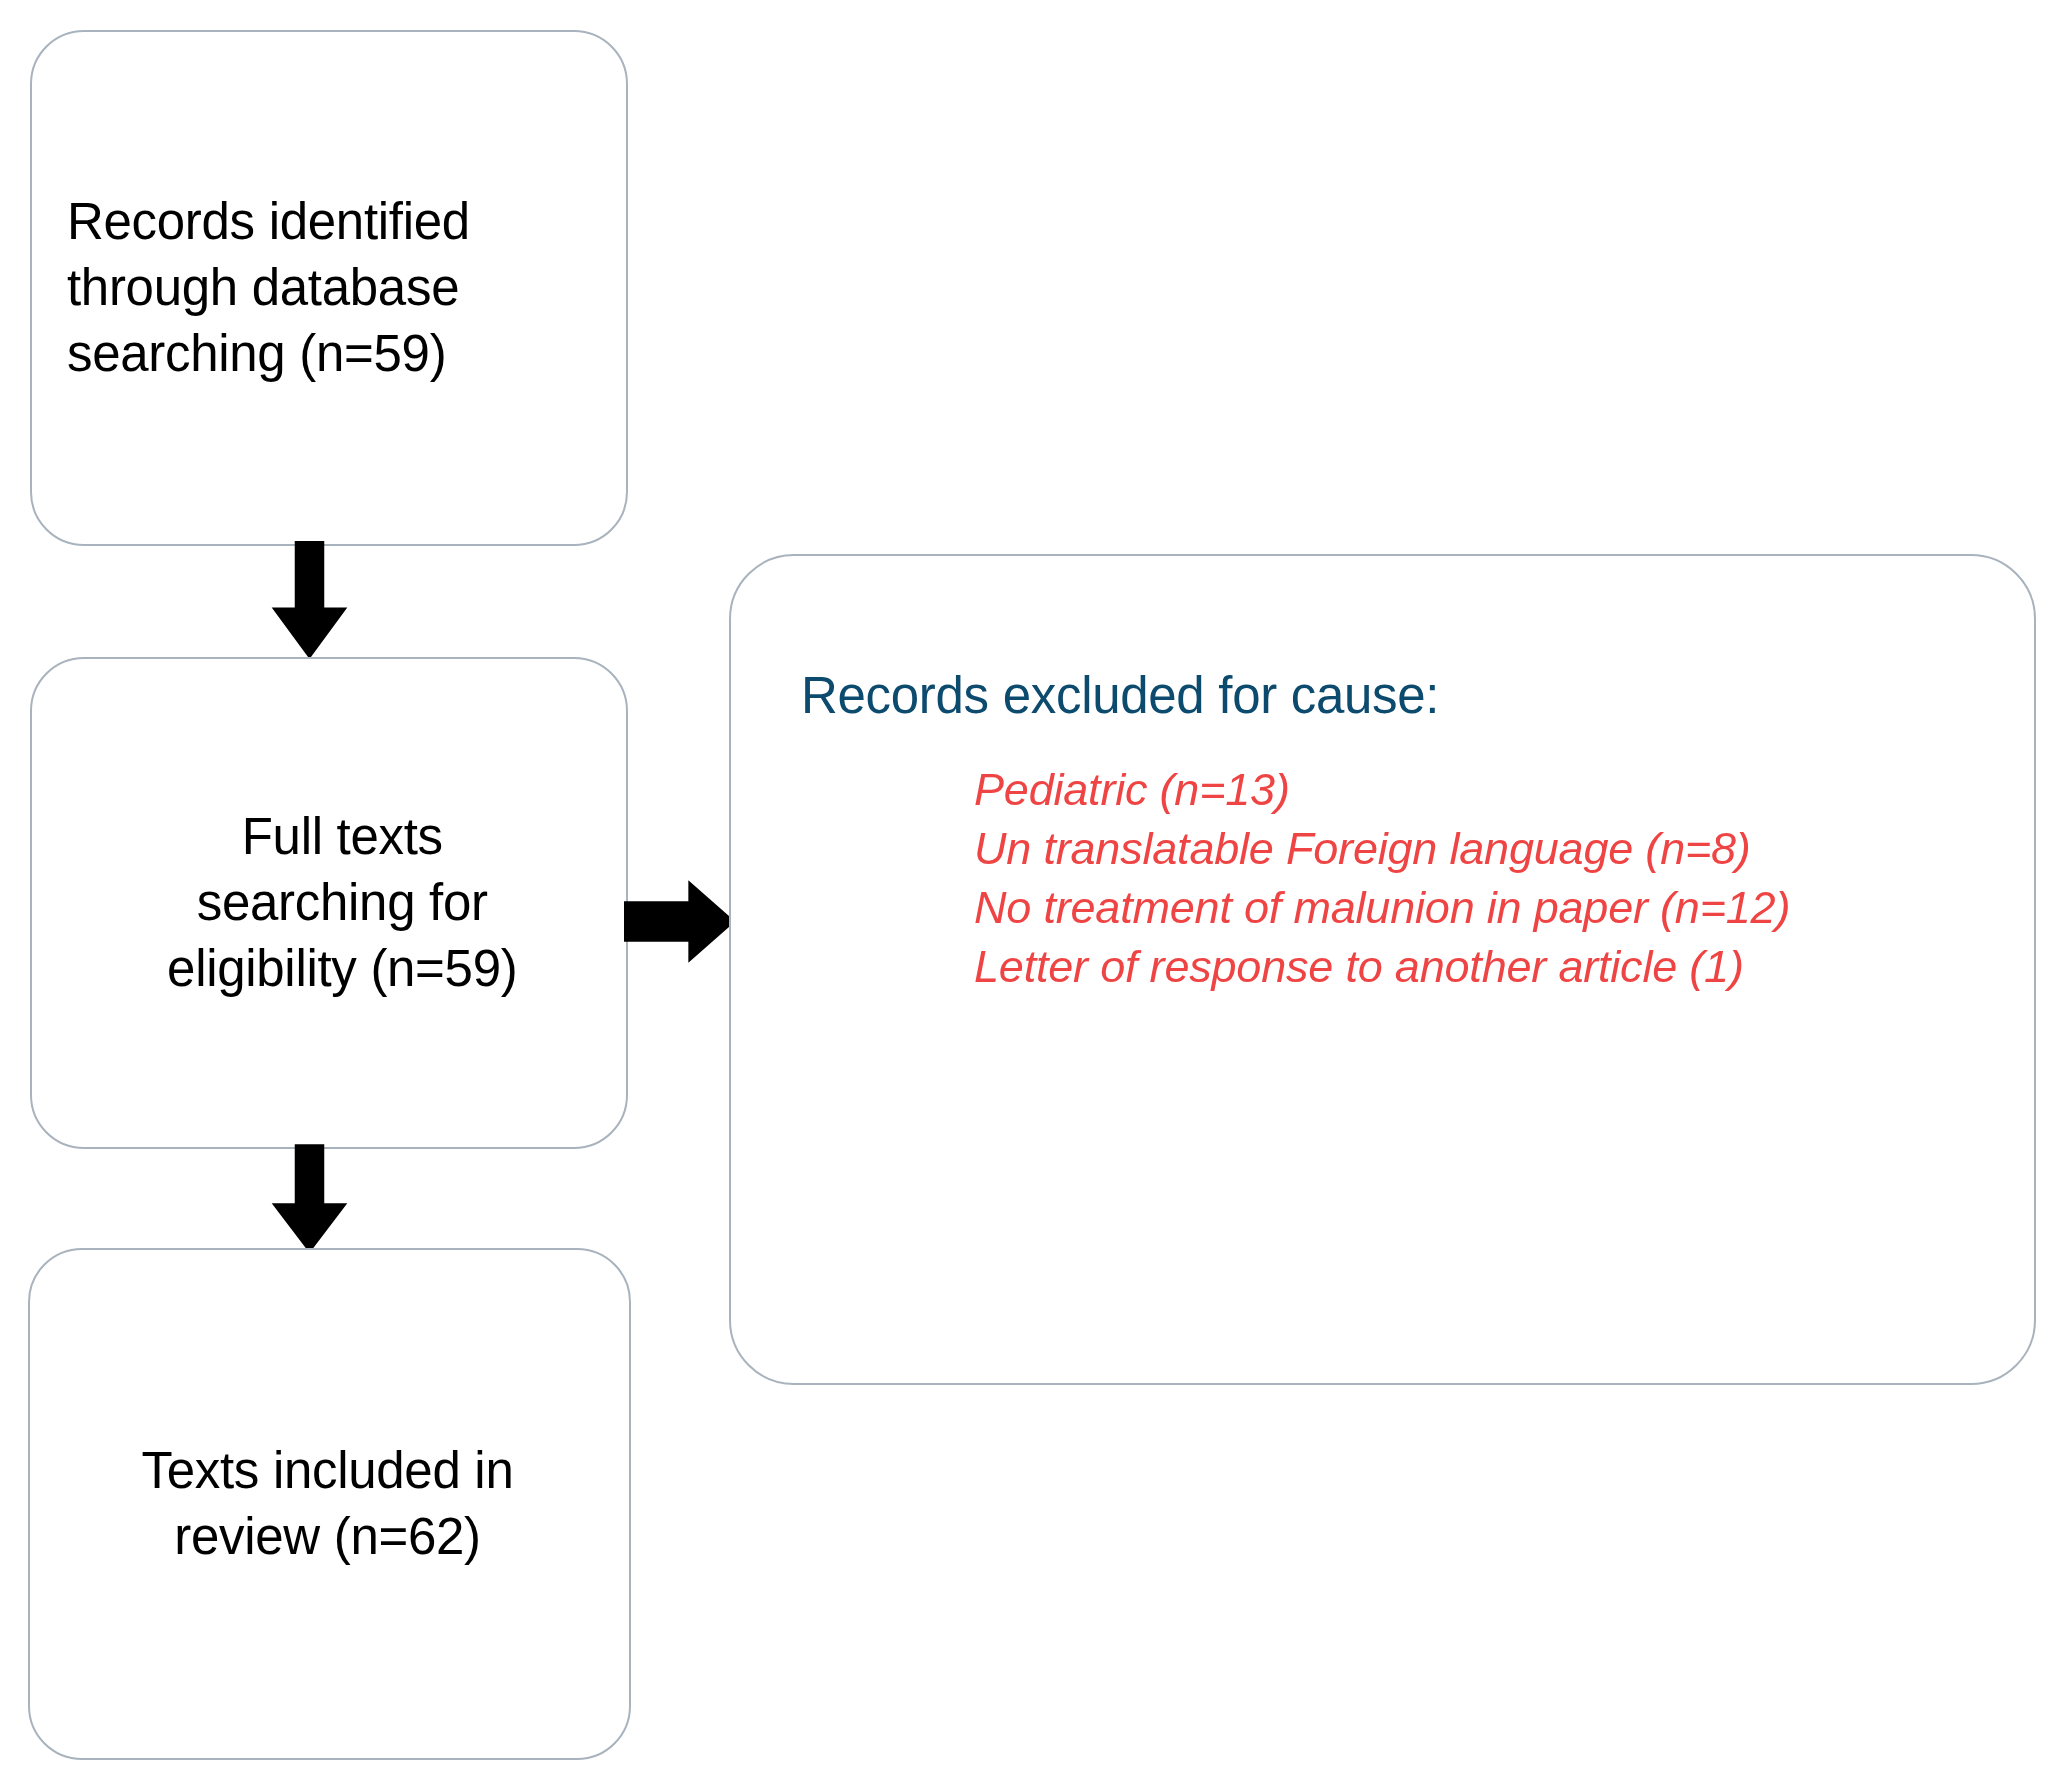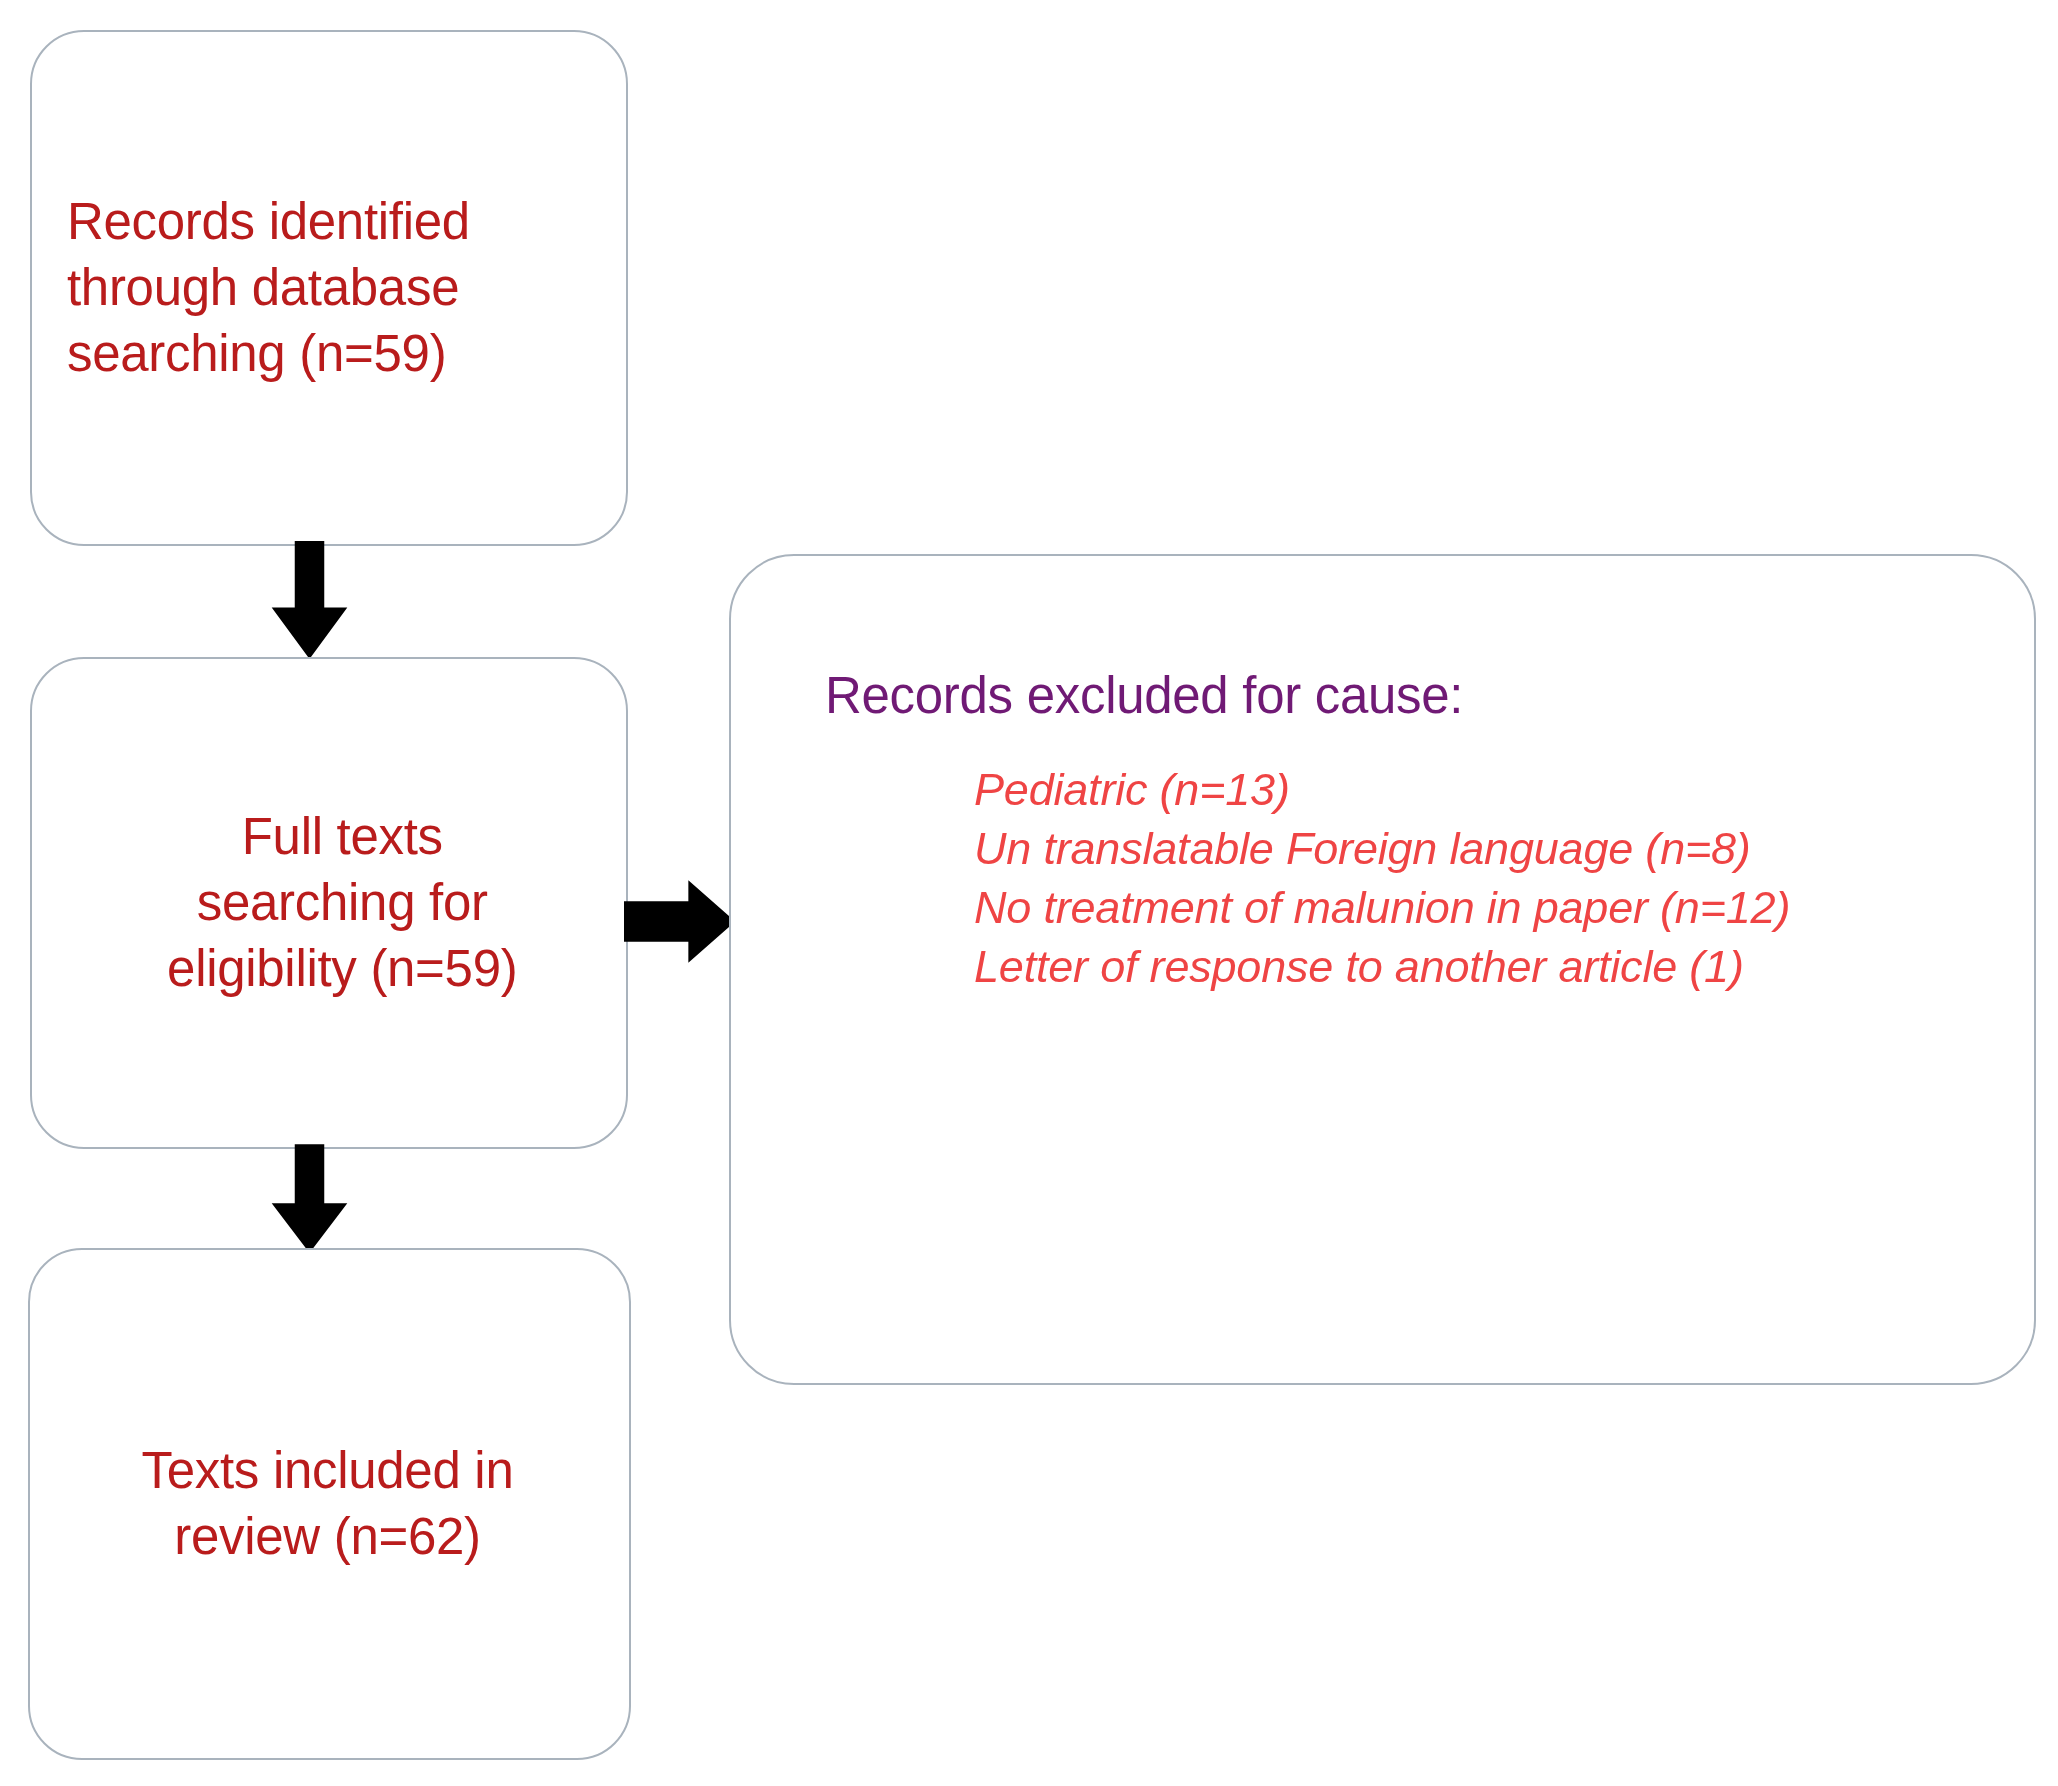--- a/index.html
+++ b/index.html
@@ -31,21 +31,21 @@
 
   .box-records   { left: 30px;  top: 30px;   width: 598px;  height: 516px; }
   .box-fulltext  { left: 30px;  top: 657px;  width: 598px;  height: 492px; }
   .box-included  { left: 28px;  top: 1248px; width: 603px;  height: 512px; }
   .box-excluded  { left: 729px; top: 554px;  width: 1307px; height: 831px;
                    border-radius: 65px; align-items: flex-start; }
 
   
   .box-text {
     width: 100%;
-    color: #b91c1c;
+    color: #000000;
     font-size: 51px;
     line-height: 1.30;
     letter-spacing: -0.3px;
   }
   .box-records .box-text {
     padding-left: 35px;
     padding-right: 13px;
     text-align: left;
   }
   .box-fulltext .box-text {
@@ -63,26 +63,25 @@
   .box-fulltext .box-text .line,
   .box-included .box-text .line { white-space: nowrap; }
 
   
   .excluded-inner {
     padding: 109px 0 0 70px;
     width: 100%;
     box-sizing: border-box;
   }
   .excluded-heading {
-    color: #701a75;
+    color: #0c4a6e;
     font-size: 51px;
     line-height: 1.2;
     letter-spacing: -0.3px;
     white-space: nowrap;
-    margin-left: 24px;
   }
   .excluded-list {
     margin: 35px 0 0 0;
     padding: 0 0 0 173px;
     list-style: none;
   }
   .excluded-list li {
     color: #ef4444;
     font-size: 45px;
     font-style: italic;

